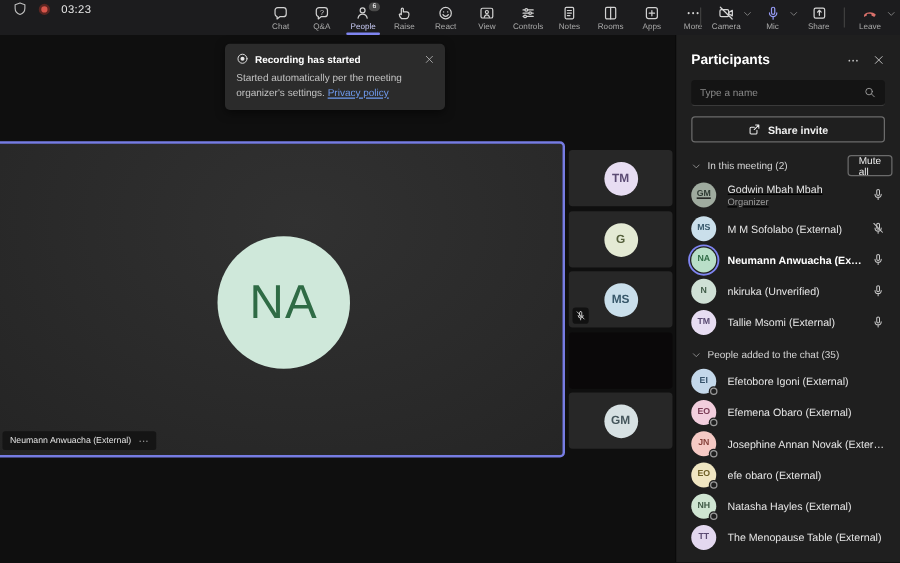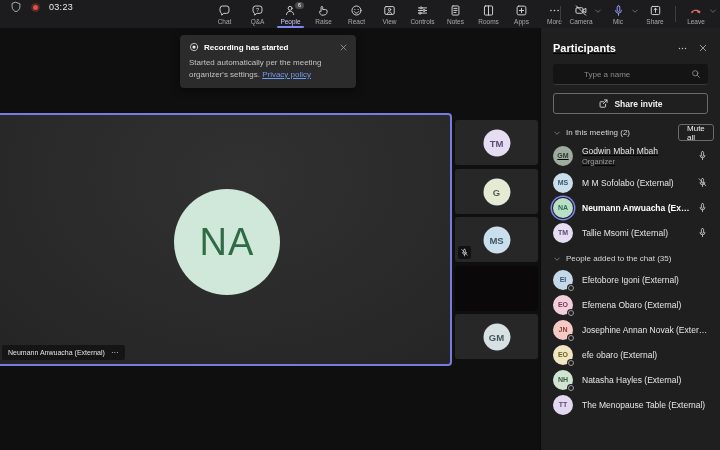--- a/index.html
+++ b/index.html
@@ -50,27 +50,27 @@
   .strip-tile{position:absolute;left:455px;width:83px;height:45px;border-radius:3px;background:#272727;}
   .strip-tile .av{position:absolute;left:50%;top:50%;transform:translate(-50%,-50%);width:27px;height:27px;border-radius:50%;
                   display:flex;align-items:center;justify-content:center;font-size:9.5px;font-weight:bold;}
   .strip-tile .mute-badge{position:absolute;left:3px;bottom:3px;width:13px;height:13px;border-radius:2.5px;
                           background:rgba(10,10,10,.72);display:flex;align-items:center;justify-content:center;color:#e0e0e0;}
   .strip-tile.video{background:#0a0809;}
 
   
   .panel{position:absolute;left:540px;top:28px;width:180px;height:422px;background:#1f1f1f;box-sizing:border-box;
          border-left:1px solid #0a0a0a;padding:0 12px;overflow:hidden;}
-  .p-header{height:24px;margin-top:8px;display:flex;align-items:center;text-decoration:underline;}
+  .p-header{height:24px;margin-top:8px;display:flex;align-items:center;}
   .p-title{font-size:11px;font-weight:bold;color:#ffffff;flex:1;}
   .p-hicon{color:#c6c6c6;margin-left:10px;cursor:pointer;}
   .p-search{height:20px;margin-top:4px;background:#141414;border-radius:3px;border-bottom:1px solid #3a3a3a;
             display:flex;align-items:center;padding:0 7px;}
   .p-search input{flex:1;background:transparent;border:none;outline:none;color:#cfcfcf;font-size:8px;
-                  font-family:"Liberation Sans",sans-serif;padding:0;min-width:0;margin-left:24px;}
+                  font-family:"Liberation Sans",sans-serif;padding:0;min-width:0;}
   .p-search input::placeholder{color:#8a8a8a;}
   .p-search .ic{color:#9c9c9c;}
   .p-invite{height:19px;margin-top:8px;border:1px solid #6b6b6b;border-radius:3px;display:flex;align-items:center;
             justify-content:center;gap:5px;color:#f0f0f0;cursor:pointer;}
   .p-invite .tx{font-size:8.5px;font-weight:bold;}
   .p-section{margin-top:10px;height:17px;display:flex;align-items:center;}
   .p-section .chev{color:#aaaaaa;cursor:pointer;}
   .p-section .tx{font-size:8px;color:#d6d6d6;margin-left:5px;flex:1;white-space:nowrap;}
   .muteall-btn{border:1px solid #6b6b6b;border-radius:3px;height:15px;padding:0 8px;display:flex;align-items:center;
                color:#f0f0f0;font-size:8px;cursor:pointer;margin-left:48px;}
@@ -392,20 +392,32 @@
           <div class="p-name bold">Neumann Anwuacha (External)</div>
         </div>
         <span class="p-mic">
           <svg width="11" height="11" viewBox="0 0 16 16" fill="none" stroke="currentColor" stroke-width="1.2" stroke-linecap="round" stroke-linejoin="round">
             <rect x="6.4" y="2.2" width="3.2" height="7" rx="1.6"></rect>
             <path d="M4.4 7.8a3.6 3.6 0 0 0 7.2 0M8 11.4V14"></path>
           </svg>
         </span>
       </div>
       <div class="p-row">
+        <div class="p-av" style="background: rgb(207, 224, 213); color: rgb(63, 90, 70);">N</div>
+        <div class="p-name-wrap">
+          <div class="p-name">nkiruka (Unverified)</div>
+        </div>
+        <span class="p-mic">
+          <svg width="11" height="11" viewBox="0 0 16 16" fill="none" stroke="currentColor" stroke-width="1.2" stroke-linecap="round" stroke-linejoin="round">
+            <rect x="6.4" y="2.2" width="3.2" height="7" rx="1.6"></rect>
+            <path d="M4.4 7.8a3.6 3.6 0 0 0 7.2 0M8 11.4V14"></path>
+          </svg>
+        </span>
+      </div>
+      <div class="p-row">
         <div class="p-av" style="background: rgb(231, 221, 242); color: rgb(91, 75, 115);">TM</div>
         <div class="p-name-wrap">
           <div class="p-name">Tallie Msomi (External)</div>
         </div>
         <span class="p-mic">
           <svg width="11" height="11" viewBox="0 0 16 16" fill="none" stroke="currentColor" stroke-width="1.2" stroke-linecap="round" stroke-linejoin="round">
             <rect x="6.4" y="2.2" width="3.2" height="7" rx="1.6"></rect>
             <path d="M4.4 7.8a3.6 3.6 0 0 0 7.2 0M8 11.4V14"></path>
           </svg>
         </span>

